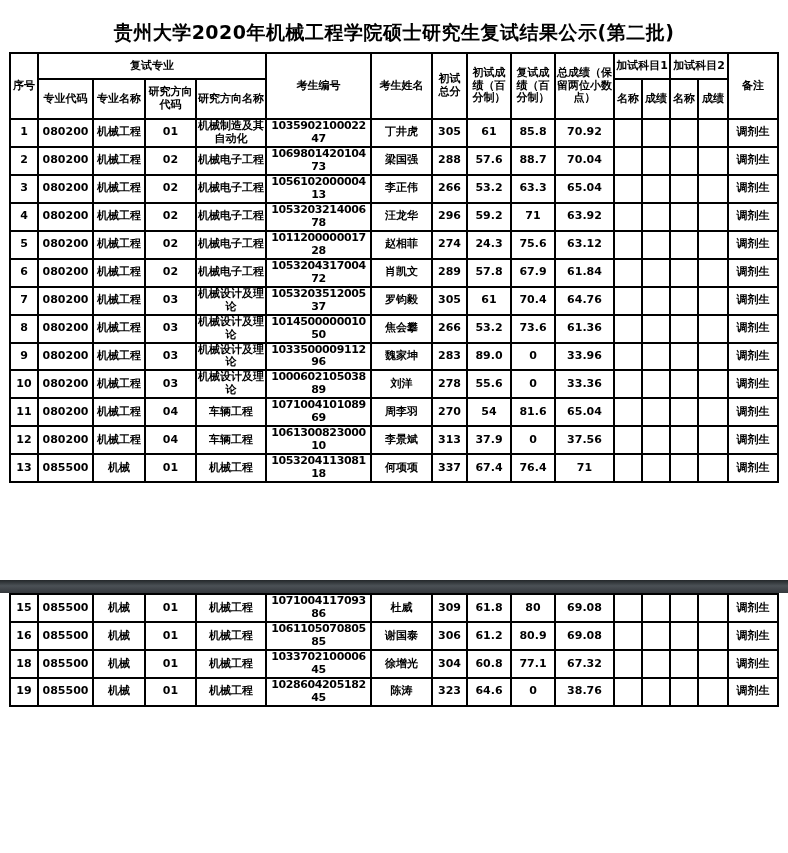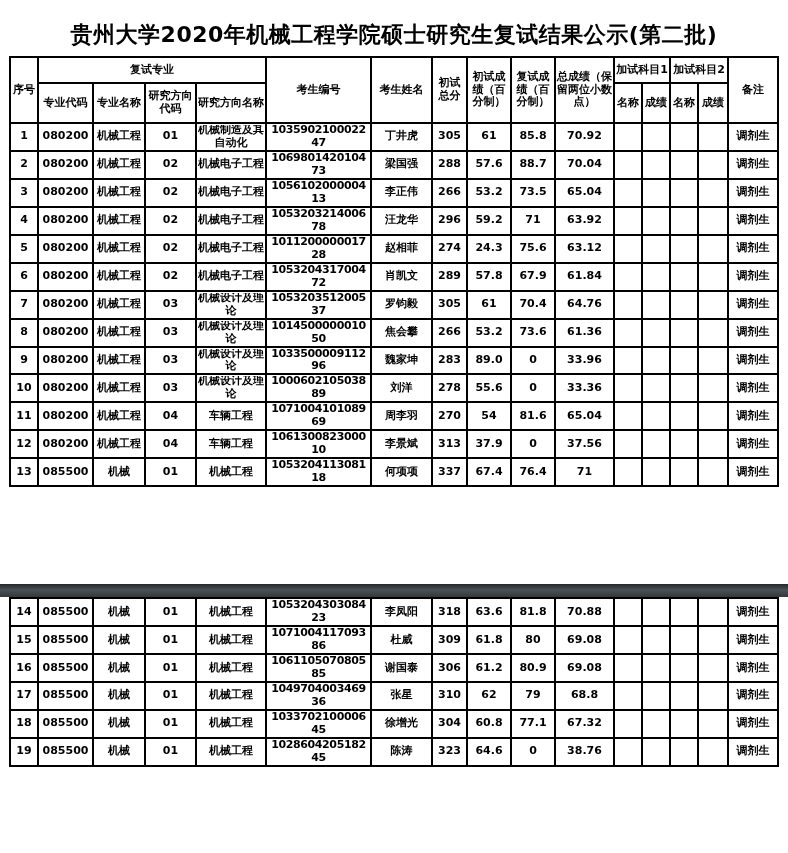--- a/index.html
+++ b/index.html
@@ -7,21 +7,21 @@
     width:788px;height:853px;
     background:#ffffff;
     font-family:"DejaVu Sans","Liberation Sans",sans-serif;
     color:#000;
     overflow:hidden;
   }
   .doc-title{
     margin:0;
     padding:20px 0 6px 0;
     text-align:center;
-    font-size:22px;
+    font-size:19px;
     font-weight:bold;
     letter-spacing:0.5px;
     white-space:nowrap;
     border-radius:18px;
   }
   table.results{
     border-collapse:collapse;
     table-layout:fixed;
     width:768px;
     margin:0 auto;
@@ -34,21 +34,21 @@
     vertical-align:middle;
     padding:0 1px;
     overflow:hidden;
     line-height:1.18;
     word-break:break-all;
   }
   tr.hrow1{height:26px;}
   tr.hrow2{height:40px;}
   .t1 tbody tr{height:25.2px;}
   .t2 tbody tr{height:26.5px;}
-  td.c4{font-size:10px;line-height:1.1;border-radius:7px;}
+  td.c4{font-size:10px;line-height:1.1;}
   td.c5{font-size:10.5px;letter-spacing:-0.4px;}
   .page-separator{
     width:788px;height:13px;
     margin-top:97px;
     background:linear-gradient(180deg,#23272a 0%,#4b5156 45%,#34383c 100%);
   }
   .t2{margin-top:72px;}
 </style>
 </head>
 <body>
@@ -139,21 +139,21 @@
       <tr>
         <td class="c0">3</td>
         <td class="c1">080200</td>
         <td class="c2">机械工程</td>
         <td class="c3">02</td>
         <td class="c4">机械电子工程</td>
         <td class="c5">105610200000413</td>
         <td class="c6">李正伟</td>
         <td class="c7">266</td>
         <td class="c8">53.2</td>
-        <td class="c9">73.5</td>
+        <td class="c9">63.3</td>
         <td class="c10">65.04</td>
         <td class="c11"></td>
         <td class="c12"></td>
         <td class="c13"></td>
         <td class="c14"></td>
         <td class="c15">调剂生</td>
       </tr>
       <tr>
         <td class="c0">4</td>
         <td class="c1">080200</td>
@@ -353,38 +353,20 @@
       <col style="width:44px">
       <col style="width:59px">
       <col style="width:28px">
     <col style="width:28px">
       <col style="width:28px">
       <col style="width:30px">
       <col style="width:50px">
   </colgroup>
   <tbody id="tbody2">
       <tr>
-        <td class="c0">14</td>
-        <td class="c1">085500</td>
-        <td class="c2">机械</td>
-        <td class="c3">01</td>
-        <td class="c4">机械工程</td>
-        <td class="c5">105320430308423</td>
-        <td class="c6">李凤阳</td>
-        <td class="c7">318</td>
-        <td class="c8">63.6</td>
-        <td class="c9">81.8</td>
-        <td class="c10">70.88</td>
-        <td class="c11"></td>
-        <td class="c12"></td>
-        <td class="c13"></td>
-        <td class="c14"></td>
-        <td class="c15">调剂生</td>
-      </tr>
-      <tr>
         <td class="c0">15</td>
         <td class="c1">085500</td>
         <td class="c2">机械</td>
         <td class="c3">01</td>
         <td class="c4">机械工程</td>
         <td class="c5">107100411709386</td>
         <td class="c6">杜威</td>
         <td class="c7">309</td>
         <td class="c8">61.8</td>
         <td class="c9">80</td>
@@ -407,38 +389,20 @@
         <td class="c8">61.2</td>
         <td class="c9">80.9</td>
         <td class="c10">69.08</td>
         <td class="c11"></td>
         <td class="c12"></td>
         <td class="c13"></td>
         <td class="c14"></td>
         <td class="c15">调剂生</td>
       </tr>
       <tr>
-        <td class="c0">17</td>
-        <td class="c1">085500</td>
-        <td class="c2">机械</td>
-        <td class="c3">01</td>
-        <td class="c4">机械工程</td>
-        <td class="c5">104970400346936</td>
-        <td class="c6">张星</td>
-        <td class="c7">310</td>
-        <td class="c8">62</td>
-        <td class="c9">79</td>
-        <td class="c10">68.8</td>
-        <td class="c11"></td>
-        <td class="c12"></td>
-        <td class="c13"></td>
-        <td class="c14"></td>
-        <td class="c15">调剂生</td>
-      </tr>
-      <tr>
         <td class="c0">18</td>
         <td class="c1">085500</td>
         <td class="c2">机械</td>
         <td class="c3">01</td>
         <td class="c4">机械工程</td>
         <td class="c5">103370210000645</td>
         <td class="c6">徐增光</td>
         <td class="c7">304</td>
         <td class="c8">60.8</td>
         <td class="c9">77.1</td>

